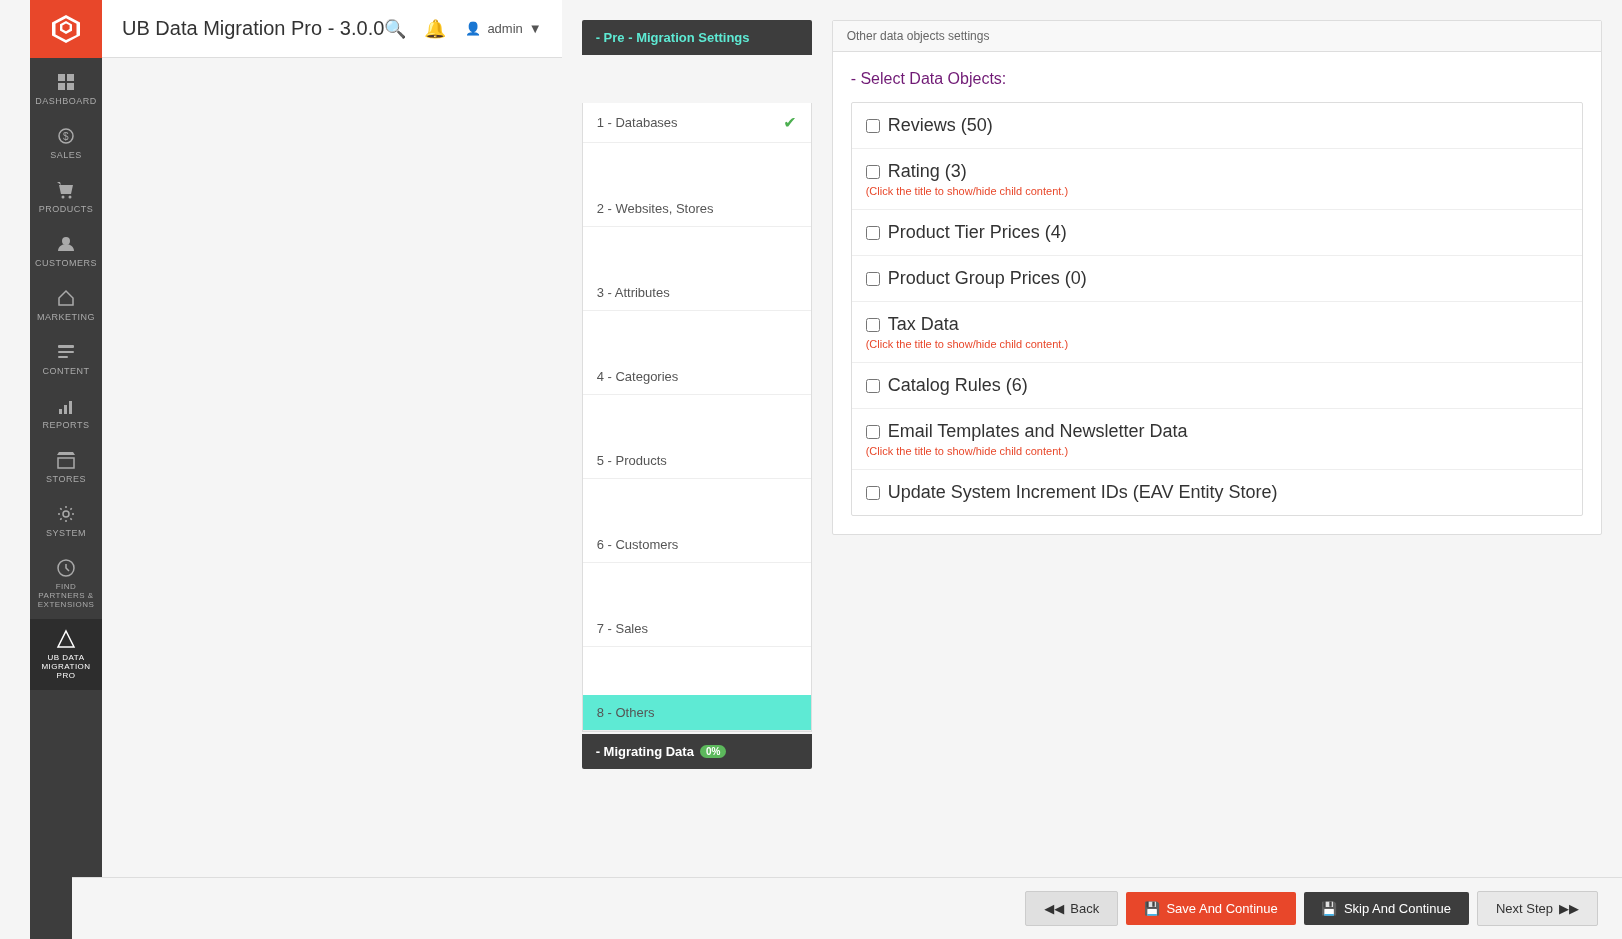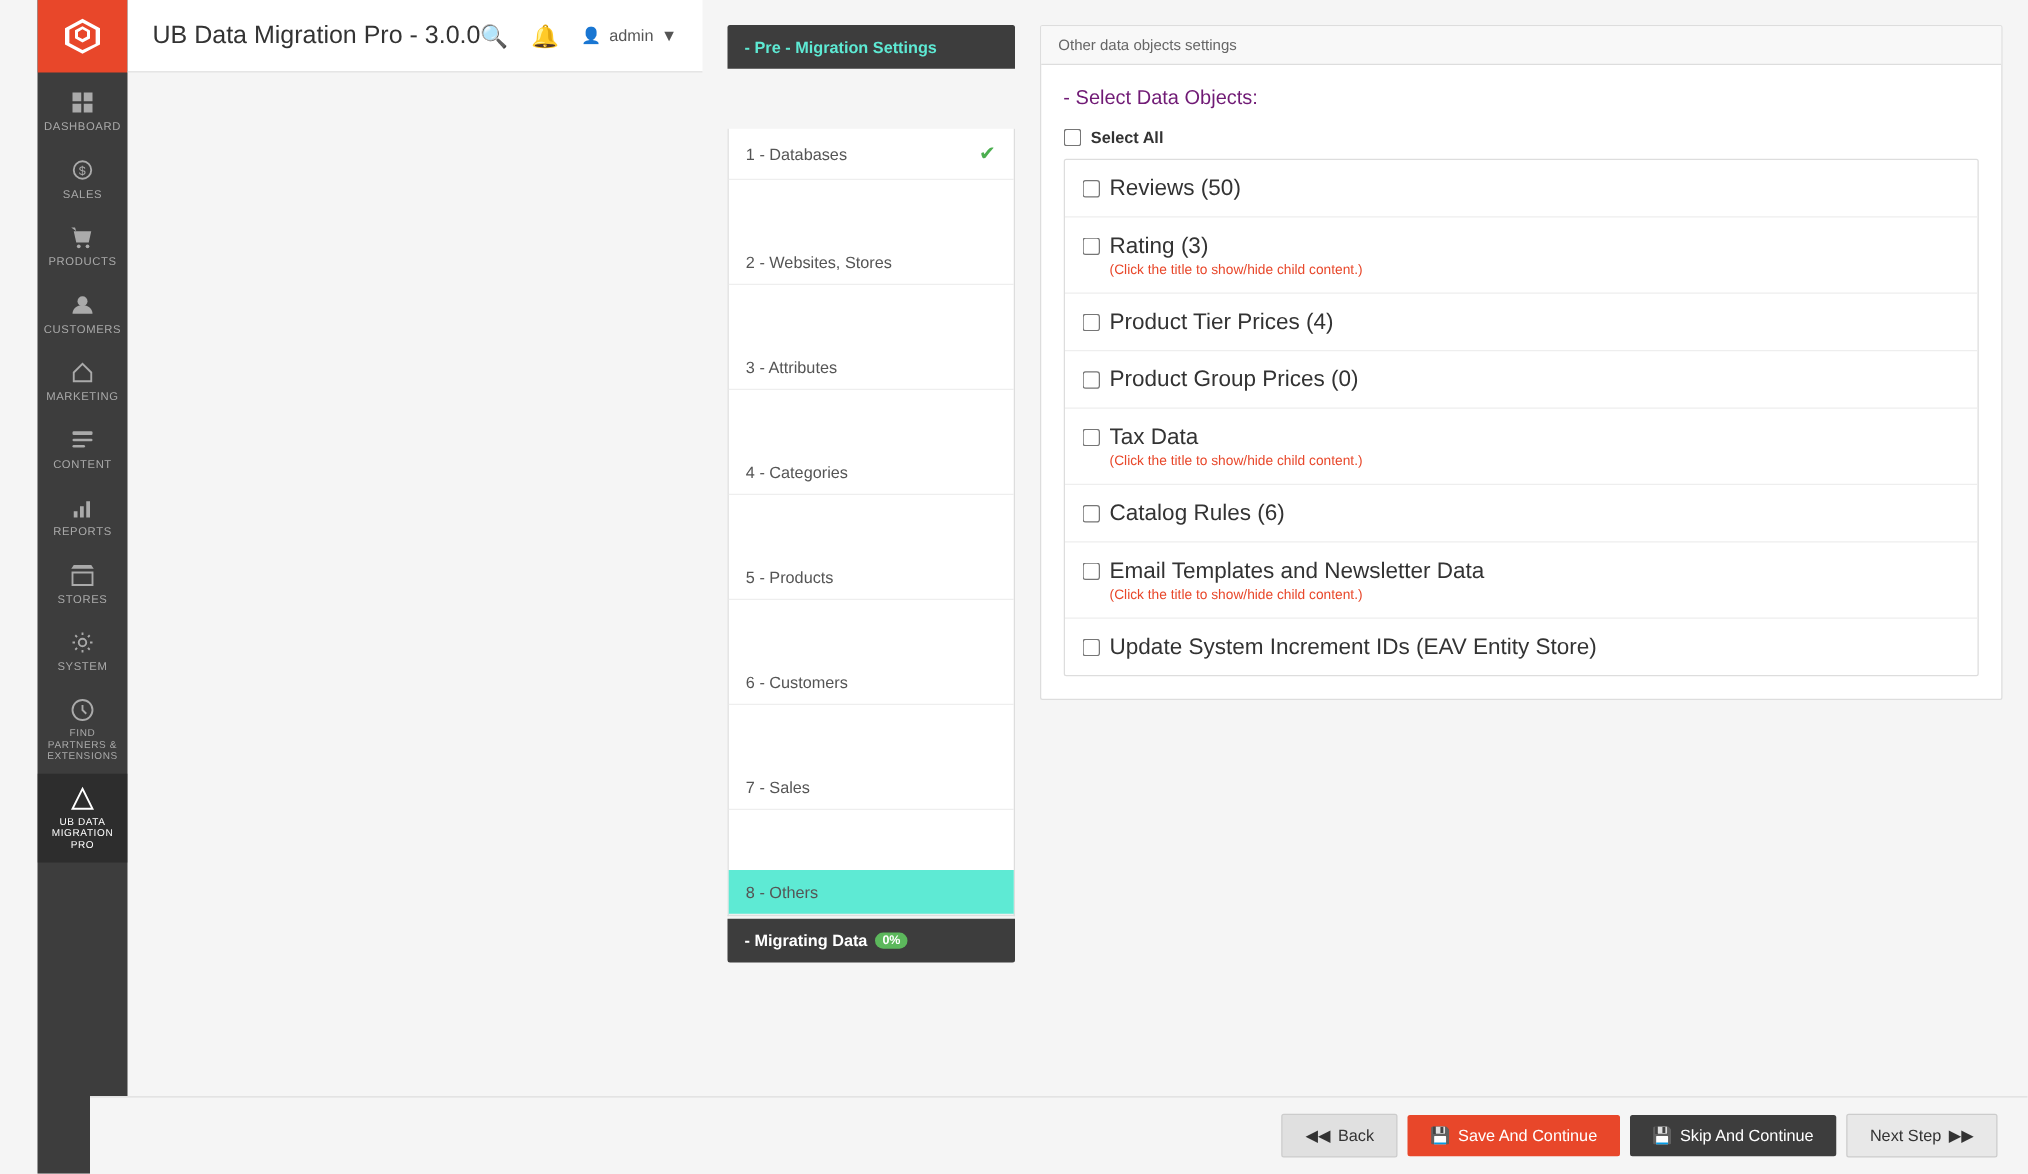--- a/index.html
+++ b/index.html
@@ -192,21 +192,21 @@
       flex-direction: column;
       gap: 3px;
     }
     .data-object-item:last-child { border-bottom: none; }
     .data-object-row {
       display: flex;
       align-items: center;
       gap: 8px;
     }
     .data-object-label { font-size: 18px; color: #333; }
-    .child-hint { color: #e8472a; font-size: 11px; margin-left: 22px; }
+    .child-hint { color: #e8472a; font-size: 11px; }
 
     
     .bottom-bar {
       position: fixed;
       bottom: 0;
       left: 72px;
       right: 0;
       height: 62px;
       background: #f5f5f5;
       border-top: 1px solid #ddd;
@@ -399,24 +399,20 @@
       </div>
     </aside>
 
     <main class="right-panel">
 
       <div class="section-panel">
         <div class="section-panel-header">Other data objects settings</div>
         <div class="section-panel-body">
           <div class="section-subtitle">- Select Data Objects:</div>
 
-          <div class="select-all-row">
-            <input type="checkbox" id="selectAll" style="">
-            <label class="select-all-label" for="selectAll">Select All</label>
-          </div>
 
           <div class="data-object-list">
 
             <div class="data-object-item">
               <div class="data-object-row">
                 <input type="checkbox" style="">
                 <span class="data-object-label">Reviews (50)</span>
               </div>
             </div>
 

